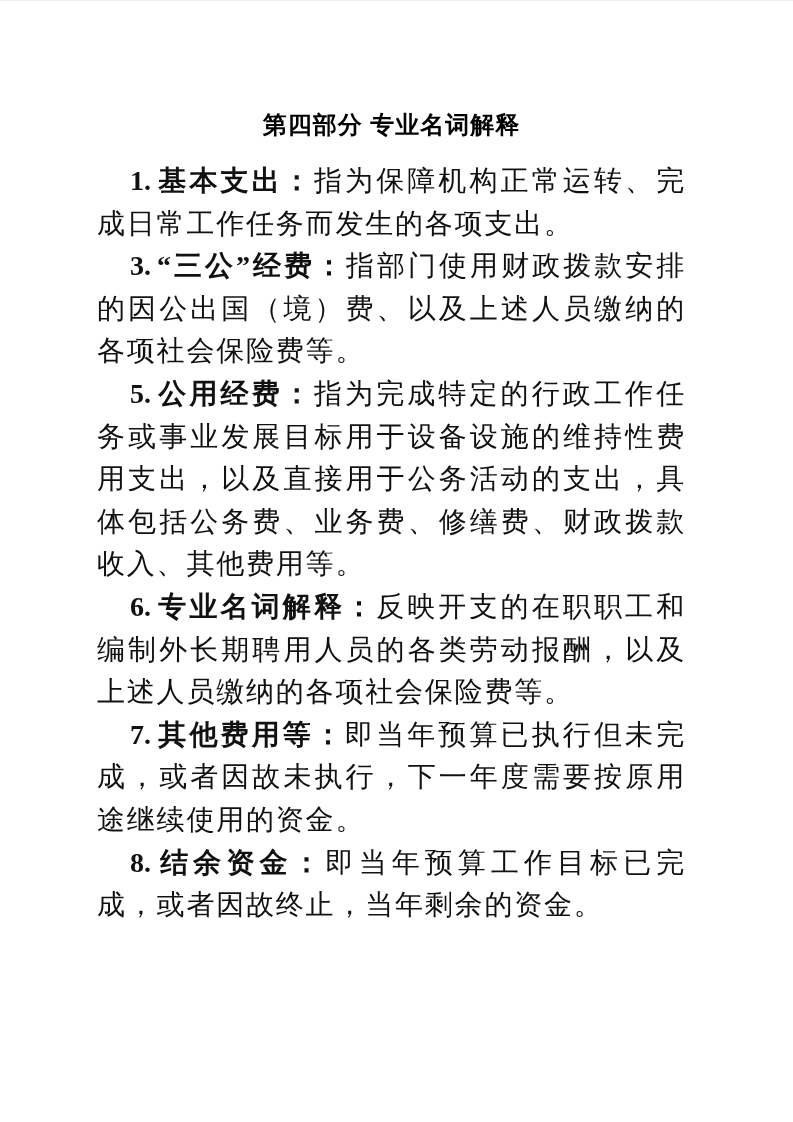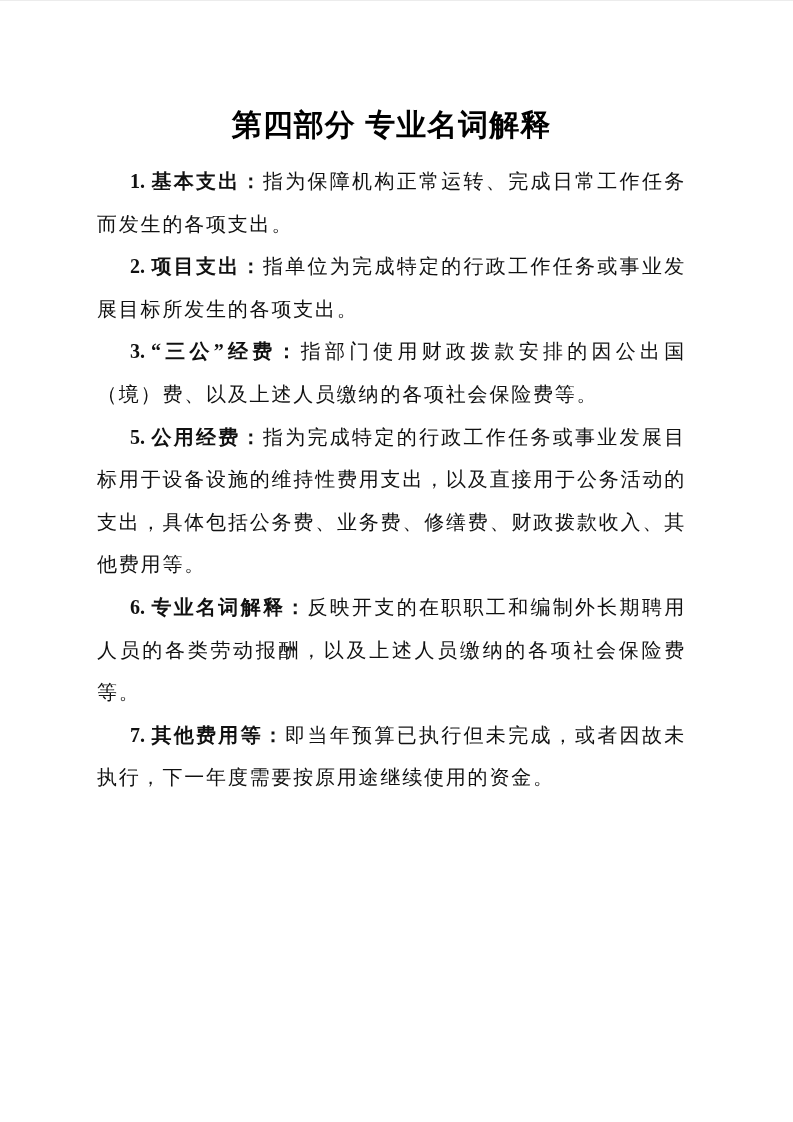--- a/index.html
+++ b/index.html
@@ -19,31 +19,31 @@
   .content {
     position: absolute;
     left: 97px;
     top: 0;
     width: 589px;
   }
   .doc-title {
     margin: 101px 0 12px 0;
     font-family: "Liberation Sans", sans-serif;
     font-weight: 700;
-    font-size: 30px;
+    font-size: 24px;
     line-height: 46px;
     letter-spacing: 1px;
     text-align: center;
     color: #000000;
     white-space: nowrap;
   }
   .para {
     margin: 0;
     font-family: "Liberation Serif", serif;
-    font-size: 20px;
+    font-size: 28px;
     line-height: 42.6px;
     color: #111111;
     text-align: justify;
     text-justify: inter-character;
     text-indent: 33px;
     letter-spacing: 1.8px;
   }
   .para .num {
     font-weight: 700;
     letter-spacing: 0;
@@ -56,26 +56,26 @@
 </head>
 <body>
 
 <div class="page">
   <div class="content">
 
     <h1 class="doc-title">第四部分 专业名词解释</h1>
 
     <p class="para"><span class="num">1.</span><span class="term">基本支出：</span><span class="body-text">指为保障机构正常运转、完成日常工作任务而发生的各项支出。</span></p>
 
-    <p class="para"><span class="num">2.</span><span class="term">项目支出：</span><span class="body-text">指单位为完成特定的行政工作任务或事业发展目标所发生的各项支出。</span></p>
 
     <p class="para"><span class="num">3.</span><span class="term">“三公”经费：</span><span class="body-text">指部门使用财政拨款安排的因公出国（境）费、以及上述人员缴纳的各项社会保险费等。</span></p>
 
 
     <p class="para"><span class="num">5.</span><span class="term">公用经费：</span><span class="body-text">指为完成特定的行政工作任务或事业发展目标用于设备设施的维持性费用支出，以及直接用于公务活动的支出，具体包括公务费、业务费、修缮费、财政拨款收入、其他费用等。</span></p>
 
     <p class="para"><span class="num">6.</span><span class="term">专业名词解释：</span><span class="body-text">反映开支的在职职工和编制外长期聘用人员的各类劳动报酬，以及上述人员缴纳的各项社会保险费等。</span></p>
 
     <p class="para"><span class="num">7.</span><span class="term">其他费用等：</span><span class="body-text">即当年预算已执行但未完成，或者因故未执行，下一年度需要按原用途继续使用的资金。</span></p>
 
+    <p class="para"><span class="num">8.</span><span class="term">结余资金：</span><span class="body-text">即当年预算工作目标已完成，或者因故终止，当年剩余的资金。</span></p>
 
   </div>
 </div>
 
 </body></html>

